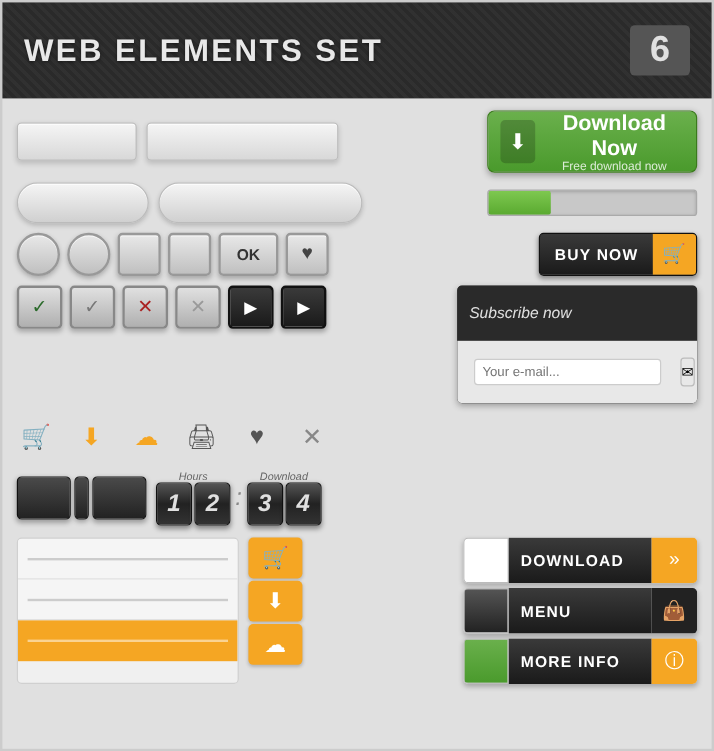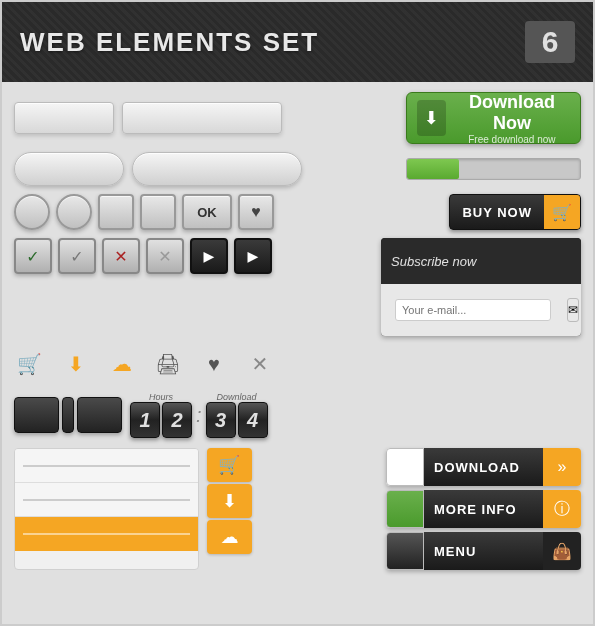--- a/index.html
+++ b/index.html
@@ -697,31 +697,31 @@
 
         <div class="right-btn-row">
           <div class="right-btn-preview white-box"></div>
           <div class="right-btn-main">
             <span class="right-btn-label">DOWNLOAD</span>
           </div>
           <div class="right-btn-icon orange-bg">»</div>
         </div>
 
         <div class="right-btn-row">
+          <div class="right-btn-preview dark-box"></div>
+          <div class="right-btn-main">
+            <span class="right-btn-label">MENU</span>
+          </div>
+          <div class="right-btn-icon dark-bg">👜</div>
+        </div>
+
+        <div class="right-btn-row">
           <div class="right-btn-preview green-box"></div>
           <div class="right-btn-main">
             <span class="right-btn-label">MORE INFO</span>
           </div>
           <div class="right-btn-icon info-bg">ⓘ</div>
         </div>
-
-        <div class="right-btn-row">
-          <div class="right-btn-preview dark-box"></div>
-          <div class="right-btn-main">
-            <span class="right-btn-label">MENU</span>
-          </div>
-          <div class="right-btn-icon dark-bg">👜</div>
-        </div>
       </div>
 
     </div>
   </div>
 </div>
 
 </body></html>

